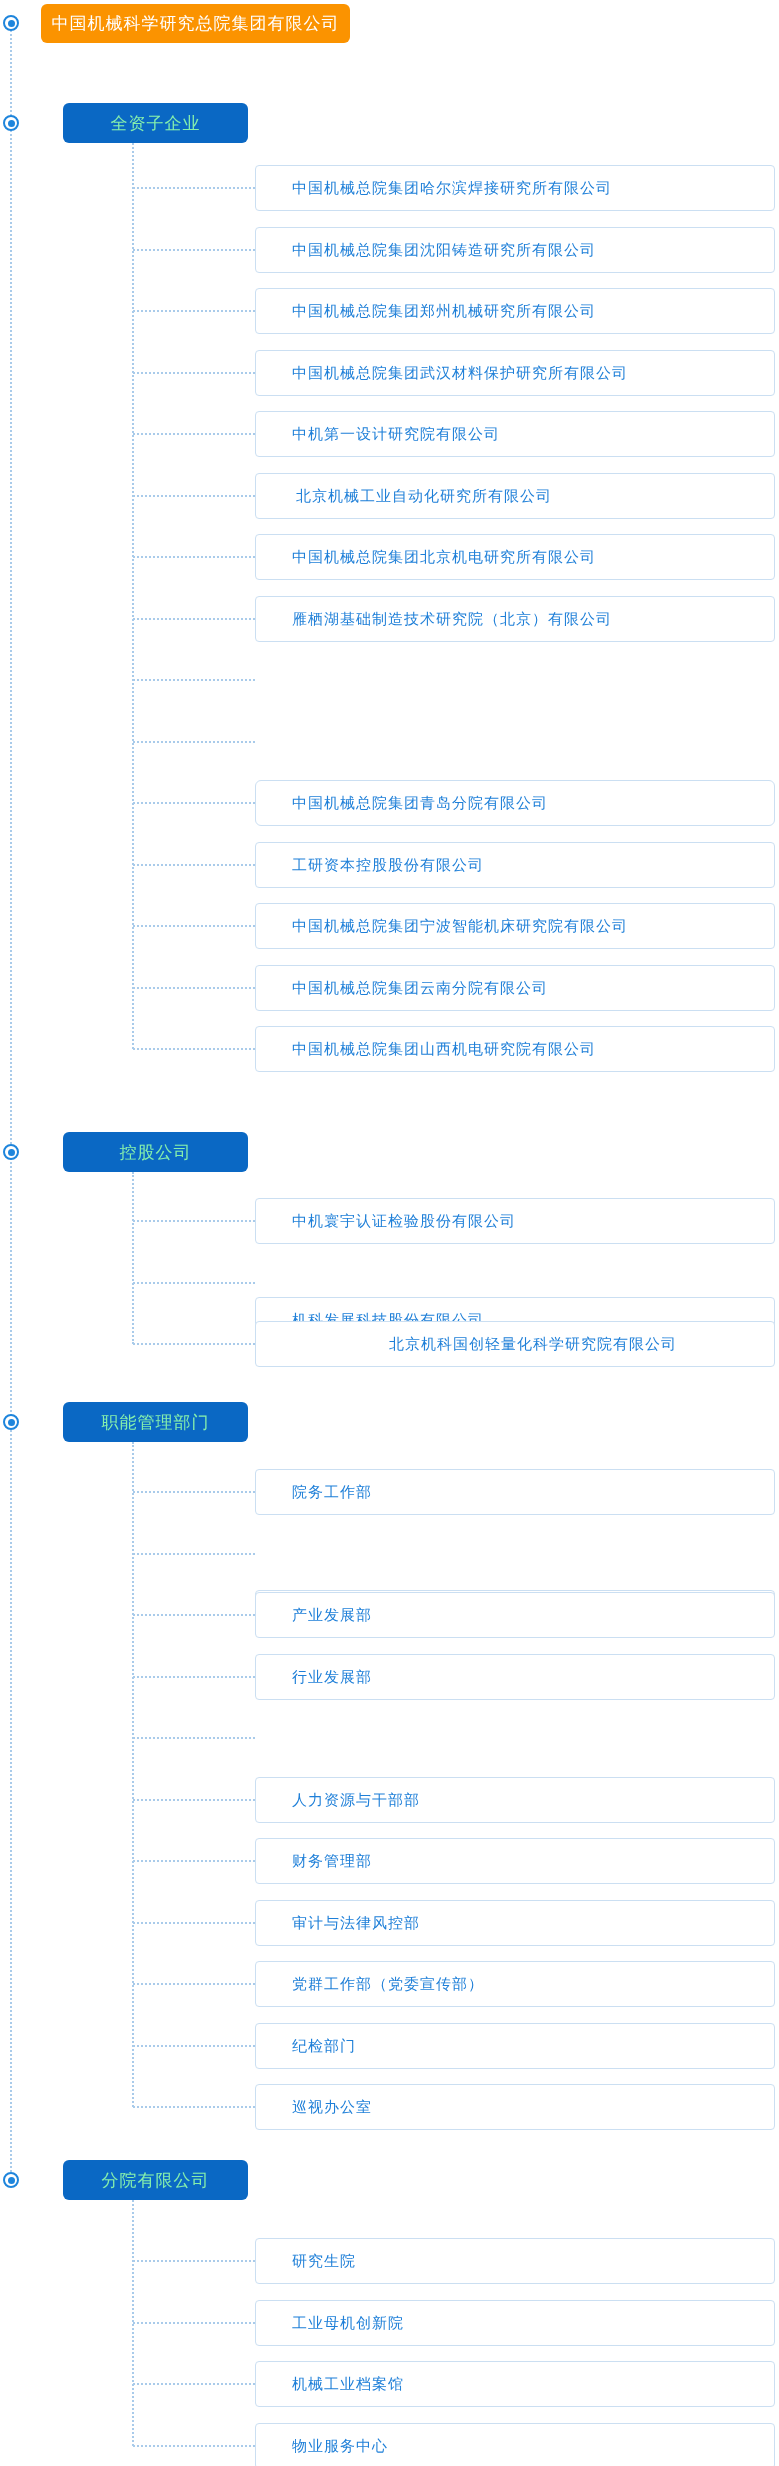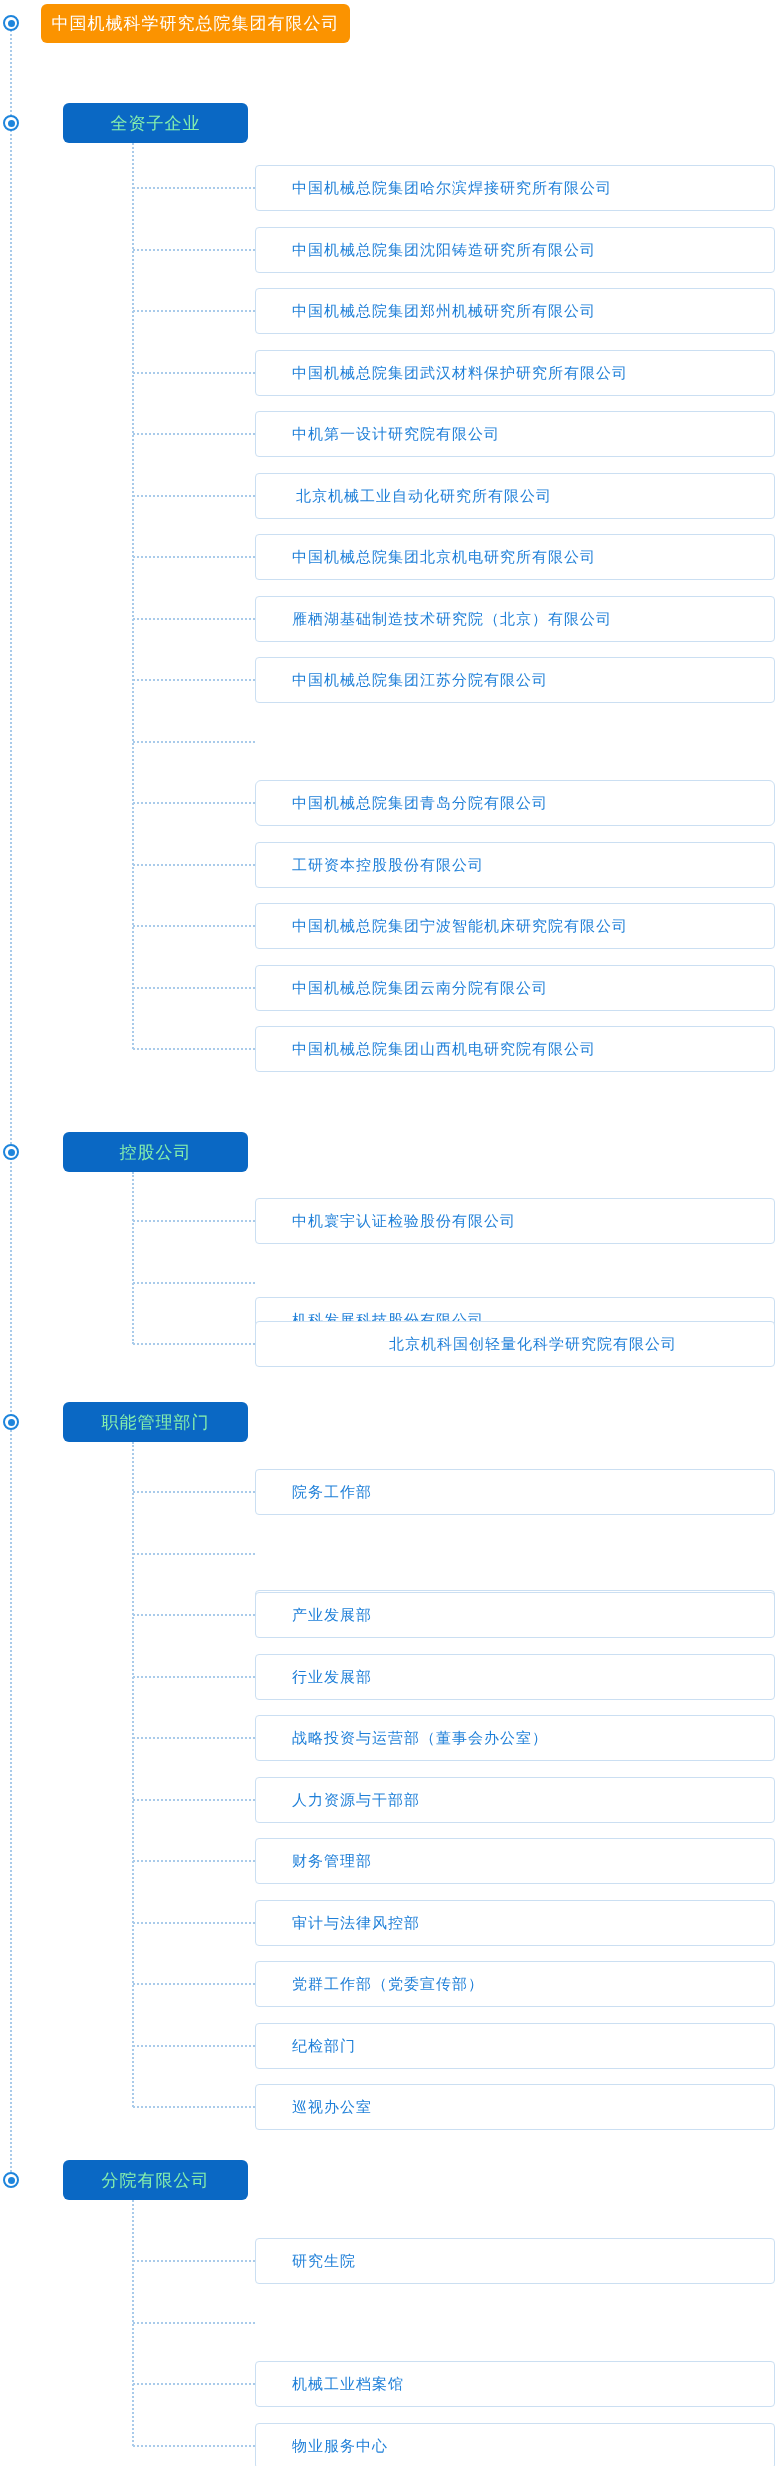--- a/index.html
+++ b/index.html
@@ -96,23 +96,20 @@
     </div>
     <div class="hline" style="left: 133px; top: 556px; width: 122px;"></div>
     <div class="item-box" style="top: 534px;">
       <span>中国机械总院集团北京机电研究所有限公司</span>
     </div>
     <div class="hline" style="left: 133px; top: 618px; width: 122px;"></div>
     <div class="item-box" style="top: 596px;">
       <span>雁栖湖基础制造技术研究院（北京）有限公司</span>
     </div>
     <div class="hline" style="left: 133px; top: 679px; width: 122px;"></div>
-    <div class="item-box" style="top: 657px;">
-      <span>中国机械总院集团江苏分院有限公司</span>
-    </div>
     <div class="hline" style="left: 133px; top: 741px; width: 122px;"></div>
     <div class="hline" style="left: 133px; top: 802px; width: 122px;"></div>
     <div class="item-box" style="top: 780px; border-radius: 6px;">
       <span>中国机械总院集团青岛分院有限公司</span>
     </div>
     <div class="hline" style="left: 133px; top: 864px; width: 122px;"></div>
     <div class="item-box" style="top: 842px;">
       <span>工研资本控股股份有限公司</span>
     </div>
     <div class="hline" style="left: 133px; top: 925px; width: 122px;"></div>
@@ -159,23 +156,20 @@
     </div>
     <div class="hline" style="left: 133px; top: 1614px; width: 122px;"></div>
     <div class="item-box" style="top: 1592px;">
       <span>产业发展部</span>
     </div>
     <div class="hline" style="left: 133px; top: 1676px; width: 122px;"></div>
     <div class="item-box" style="top: 1654px;">
       <span>行业发展部</span>
     </div>
     <div class="hline" style="left: 133px; top: 1737px; width: 122px;"></div>
-    <div class="item-box" style="top: 1715px;">
-      <span>战略投资与运营部（董事会办公室）</span>
-    </div>
     <div class="hline" style="left: 133px; top: 1799px; width: 122px;"></div>
     <div class="item-box" style="top: 1777px;">
       <span>人力资源与干部部</span>
     </div>
     <div class="hline" style="left: 133px; top: 1860px; width: 122px;"></div>
     <div class="item-box" style="top: 1838px;">
       <span>财务管理部</span>
     </div>
     <div class="hline" style="left: 133px; top: 1922px; width: 122px;"></div>
     <div class="item-box" style="top: 1900px;">
@@ -196,20 +190,23 @@
     <div class="radio" style="top: 2172px;"></div>
     <div class="node-btn" style="top: 2160px;">
       <span>分院有限公司</span>
     </div>
     <div class="vline" style="left: 132px; top: 2200px; height: 246px;"></div>
     <div class="hline" style="left: 133px; top: 2260px; width: 122px;"></div>
     <div class="item-box" style="top: 2238px;">
       <span>研究生院</span>
     </div>
     <div class="hline" style="left: 133px; top: 2322px; width: 122px;"></div>
+    <div class="item-box" style="top: 2300px;">
+      <span>工业母机创新院</span>
+    </div>
     <div class="hline" style="left: 133px; top: 2383px; width: 122px;"></div>
     <div class="item-box" style="top: 2361px;">
       <span>机械工业档案馆</span>
     </div>
     <div class="hline" style="left: 133px; top: 2445px; width: 122px;"></div>
     <div class="item-box" style="top: 2423px;">
       <span>物业服务中心</span>
     </div>
   </div>
 

